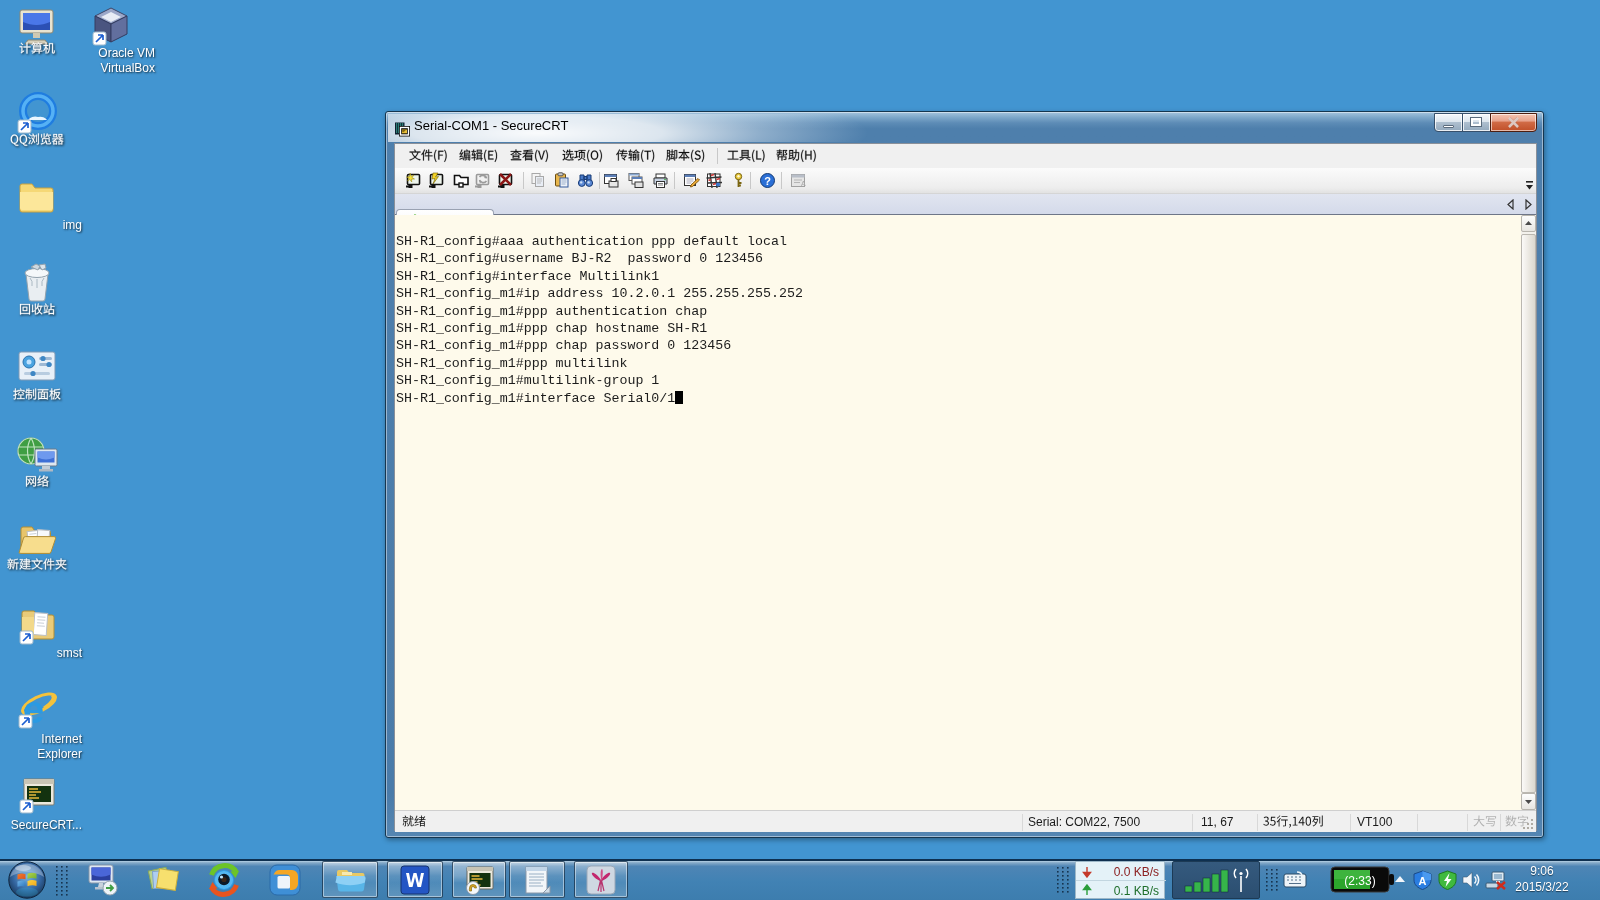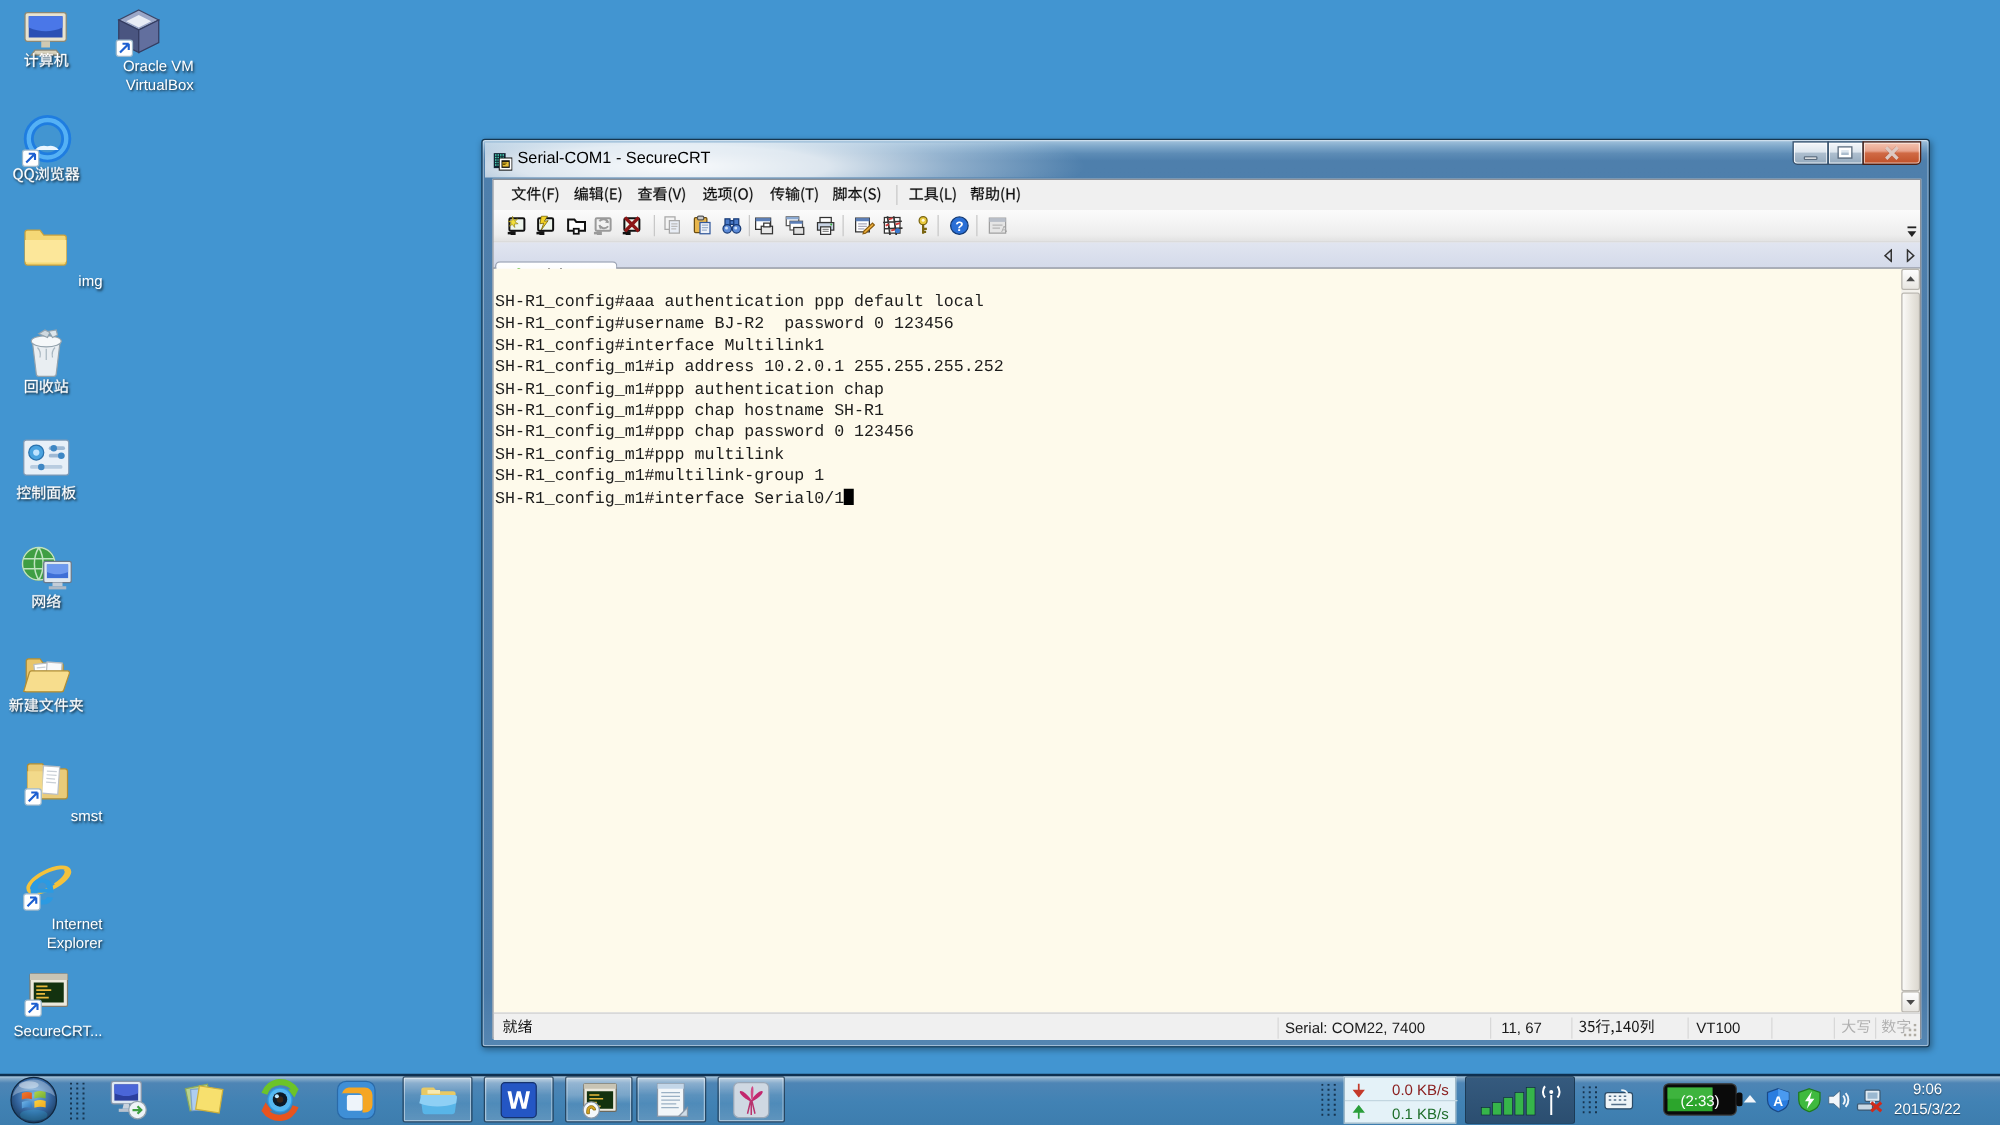--- a/index.html
+++ b/index.html
@@ -335,21 +335,21 @@
               <path d="M6.5 10 L10 6 L3 6 Z" fill="#4a4a4a"></path>
             </svg></div>
 </div>
 </div>
 <div class="abs" style="left:0;top:666px;width:1141px;height:22px;background:#f0f0f0;border-top:1px solid #cfcfcf;font-size:12px;color:#1a1a1a;">
 <div class="abs" style="left:7px;top:4px">
           <svg width="24.0" height="15" style="display:block">
             <path d="M2.088 4.464H4.788V5.904000000000001H2.088ZM8.652000000000001 5.376V9.936C8.652000000000001 10.692 8.736 10.884 8.928 11.040000000000001C9.120000000000001 11.184000000000001 9.42 11.232000000000001 9.672 11.232000000000001C9.828 11.232000000000001 10.272 11.232000000000001 10.44 11.232000000000001C10.668000000000001 11.232000000000001 10.956 11.208 11.124 11.112C11.316 11.040000000000001 11.436 10.884 11.52 10.644C11.58 10.404 11.628 9.768 11.652000000000001 9.228C11.412 9.156 11.112 9.0 10.944 8.844000000000001C10.932 9.456 10.92 9.948 10.884 10.152000000000001C10.848 10.344000000000001 10.8 10.452 10.716000000000001 10.488000000000001C10.644 10.536000000000001 10.488 10.548 10.356 10.548C10.200000000000001 10.548 9.948 10.548 9.84 10.548C9.72 10.548 9.624 10.524000000000001 9.540000000000001 10.488000000000001C9.48 10.440000000000001 9.456 10.284 9.456 10.032V5.376ZM1.704 7.272C1.476 8.268 1.104 9.264000000000001 0.6 9.936C0.78 10.032 1.104 10.26 1.248 10.38C1.74 9.648 2.196 8.52 2.46 7.44ZM4.392 7.428000000000001C4.776 8.088000000000001 5.124 8.988 5.256 9.576L5.94 9.252C5.808 8.676 5.436 7.800000000000001 5.04 7.140000000000001ZM9.216000000000001 1.3919999999999995C9.708 1.9320000000000004 10.224 2.7 10.428 3.192L11.076 2.7840000000000007C10.848 2.3040000000000003 10.32 1.5600000000000005 9.828 1.0440000000000005ZM1.296 3.7200000000000006V6.636000000000001H3.096V10.536000000000001C3.096 10.656 3.06 10.692 2.94 10.692C2.82 10.704 2.424 10.704 1.98 10.692C2.1 10.908000000000001 2.22 11.22 2.2560000000000002 11.448C2.88 11.448 3.2880000000000003 11.436 3.564 11.316C3.84 11.184000000000001 3.912 10.956000000000001 3.912 10.56V6.636000000000001H5.628V3.7200000000000006ZM2.664 0.6479999999999997C2.856 1.0440000000000005 3.072 1.5359999999999996 3.204 1.9559999999999995H0.648V2.7600000000000007H6.132000000000001V1.9559999999999995H4.14C3.996 1.524000000000001 3.732 0.9239999999999995 3.492 0.4559999999999995ZM7.908 0.5039999999999996C7.908 1.4640000000000004 7.908 2.5199999999999996 7.848 3.588H6.24V4.416H7.788C7.5840000000000005 6.960000000000001 6.984 9.48 5.244 10.992C5.472 11.124 5.76 11.352 5.904 11.532C7.74 9.864 8.388 7.140000000000001 8.628 4.416H11.448V3.588H8.688C8.748 2.5199999999999996 8.76 1.4760000000000009 8.772 0.5039999999999996Z M12.54 9.924000000000001 12.708 10.776C13.812 10.5 15.264 10.128 16.656 9.768L16.572 9.012C15.072 9.360000000000001 13.548 9.72 12.54 9.924000000000001ZM22.404 1.1280000000000001C22.164 1.6319999999999997 21.887999999999998 2.112 21.588 2.58V1.92H19.968V0.4800000000000004H19.116V1.92H17.148V2.724H19.116V4.236000000000001H16.524V5.0520000000000005H19.44C18.492 5.892 17.412 6.6000000000000005 16.236 7.128C16.416 7.296 16.704 7.656000000000001 16.823999999999998 7.848000000000001C17.208 7.644 17.592 7.44 17.964 7.200000000000001V11.472000000000001H18.816V10.992H21.912V11.436H22.788V6.24H19.332C19.788 5.868 20.232 5.472 20.64 5.0520000000000005H23.508000000000003V4.236000000000001H21.384C22.092 3.3840000000000003 22.716 2.436 23.232 1.3919999999999995ZM19.968 2.724H21.492C21.131999999999998 3.2640000000000002 20.724 3.7680000000000007 20.28 4.236000000000001H19.968ZM18.816 8.976H21.912V10.224H18.816ZM18.816 8.244V7.008000000000001H21.912V8.244ZM12.732 5.484C12.912 5.4 13.2 5.328 14.724 5.136C14.184000000000001 5.928000000000001 13.68 6.564 13.464 6.804C13.092 7.248 12.816 7.548 12.552 7.596C12.66 7.800000000000001 12.792 8.208 12.828 8.376000000000001C13.056000000000001 8.232000000000001 13.452 8.124 16.224 7.5600000000000005C16.2 7.380000000000001 16.2 7.0440000000000005 16.224 6.816000000000001L14.076 7.200000000000001C15.0 6.132000000000001 15.9 4.812 16.68 3.4800000000000004L15.972 3.0600000000000005C15.744 3.5040000000000004 15.48 3.9480000000000004 15.216000000000001 4.368L13.596 4.5360000000000005C14.292 3.5040000000000004 14.988 2.16 15.504 0.8759999999999994L14.688 0.5039999999999996C14.232 1.9559999999999995 13.392 3.5280000000000005 13.116 3.9240000000000004C12.864 4.332000000000001 12.672 4.632000000000001 12.456 4.668C12.564 4.896000000000001 12.696 5.304 12.732 5.484Z" fill="#1a1a1a"></path>
           </svg>
         </div>
-<div class="abs" style="left:633px;top:4px;">Serial: COM22, 7400</div>
+<div class="abs" style="left:633px;top:4px;">Serial: COM22, 7500</div>
 <div class="abs" style="left:806px;top:4px;">11, 67</div>
 <div class="abs" style="left:868px;top:4px">
           <svg width="60.6" height="15" style="display:block">
             <path d="M3.156 10.716000000000001C4.728 10.716000000000001 5.988 9.780000000000001 5.988 8.208C5.988 6.996 5.16 6.228000000000001 4.128 5.976V5.916C5.064 5.5920000000000005 5.688 4.872000000000001 5.688 3.8040000000000003C5.688 2.412000000000001 4.6080000000000005 1.6080000000000005 3.12 1.6080000000000005C2.112 1.6080000000000005 1.332 2.0519999999999996 0.672 2.652L1.26 3.3480000000000008C1.764 2.8440000000000003 2.376 2.4960000000000004 3.084 2.4960000000000004C4.008 2.4960000000000004 4.572 3.048 4.572 3.888000000000001C4.572 4.836 3.96 5.5680000000000005 2.136 5.5680000000000005V6.408C4.176 6.408 4.872 7.104000000000001 4.872 8.172C4.872 9.18 4.14 9.804 3.084 9.804C2.088 9.804 1.428 9.324 0.912 8.796000000000001L0.34800000000000003 9.504000000000001C0.924 10.14 1.788 10.716000000000001 3.156 10.716000000000001Z M9.804 10.716000000000001C11.280000000000001 10.716000000000001 12.684000000000001 9.624 12.684000000000001 7.704000000000001C12.684000000000001 5.760000000000001 11.484 4.896000000000001 10.032 4.896000000000001C9.504 4.896000000000001 9.108 5.0280000000000005 8.712 5.244000000000001L8.940000000000001 2.7H12.252V1.7640000000000011H7.98L7.692 5.868L8.280000000000001 6.24C8.784 5.904000000000001 9.156 5.724 9.744 5.724C10.847999999999999 5.724 11.568000000000001 6.468 11.568000000000001 7.728000000000001C11.568000000000001 9.012 10.74 9.804 9.696 9.804C8.676 9.804 8.028 9.336 7.5360000000000005 8.832L6.984 9.552C7.5840000000000005 10.14 8.424 10.716000000000001 9.804 10.716000000000001Z M18.54 1.200000000000001V2.064H24.444000000000003V1.200000000000001ZM16.524 0.46799999999999997C15.912 1.3439999999999994 14.748000000000001 2.412000000000001 13.74 3.096C13.896 3.2640000000000002 14.148 3.612 14.268 3.8160000000000007C15.348 3.048 16.584 1.8719999999999999 17.388 0.8280000000000012ZM18.012 4.5120000000000005V5.376H22.056V10.356C22.056 10.548 21.972 10.608 21.744 10.620000000000001C21.528 10.632 20.712 10.632 19.86 10.596C19.992 10.860000000000001 20.124000000000002 11.232000000000001 20.16 11.484C21.336 11.484 22.020000000000003 11.484 22.428 11.352C22.823999999999998 11.196 22.968 10.92 22.968 10.368V5.376H24.78V4.5120000000000005ZM17.004 3.048C16.176000000000002 4.416 14.856 5.808000000000001 13.620000000000001 6.696000000000001C13.8 6.876 14.124 7.272 14.256 7.452C14.700000000000001 7.0920000000000005 15.168000000000001 6.66 15.624 6.192V11.556000000000001H16.512V5.208C17.016000000000002 4.6080000000000005 17.472 3.984 17.856 3.3600000000000003Z M26.22 12.84C27.3 12.384 27.972 11.484 27.972 10.332C27.972 9.528 27.624000000000002 9.048 27.048000000000002 9.048C26.604 9.048 26.22 9.336 26.22 9.816C26.22 10.296000000000001 26.592 10.584 27.024 10.584L27.156 10.572000000000001C27.144000000000002 11.292 26.7 11.868 25.956 12.192Z M29.712000000000003 10.56H34.536V9.648H32.772000000000006V1.7640000000000011H31.932000000000002C31.452 2.040000000000001 30.888 2.2439999999999998 30.108000000000004 2.388V3.0840000000000005H31.680000000000003V9.648H29.712000000000003Z M39.396 10.56H40.428000000000004V8.136000000000001H41.604V7.26H40.428000000000004V1.7640000000000011H39.216L35.556000000000004 7.416V8.136000000000001H39.396ZM39.396 7.26H36.696000000000005L38.7 4.260000000000001C38.952000000000005 3.8280000000000003 39.192 3.3840000000000003 39.408 2.9640000000000004H39.456C39.432 3.4080000000000004 39.396 4.128 39.396 4.5600000000000005Z M45.312 10.716000000000001C46.98 10.716000000000001 48.048 9.204 48.048 6.132000000000001C48.048 3.0840000000000005 46.98 1.6080000000000005 45.312 1.6080000000000005C43.632 1.6080000000000005 42.576 3.0840000000000005 42.576 6.132000000000001C42.576 9.204 43.632 10.716000000000001 45.312 10.716000000000001ZM45.312 9.828000000000001C44.316 9.828000000000001 43.632 8.712 43.632 6.132000000000001C43.632 3.564 44.316 2.4719999999999995 45.312 2.4719999999999995C46.308 2.4719999999999995 46.992 3.564 46.992 6.132000000000001C46.992 8.712 46.308 9.828000000000001 45.312 9.828000000000001Z M56.34 1.8719999999999999V8.592H57.228V1.8719999999999999ZM58.812000000000005 0.5400000000000009V10.356C58.812000000000005 10.548 58.74 10.608 58.548 10.608C58.356 10.620000000000001 57.732 10.620000000000001 57.072 10.596C57.19200000000001 10.848 57.336000000000006 11.232000000000001 57.372 11.472000000000001C58.29600000000001 11.472000000000001 58.872 11.448 59.22 11.316C59.580000000000005 11.172 59.724000000000004 10.908000000000001 59.724000000000004 10.344000000000001V0.5400000000000009ZM50.808 6.936C51.42 7.356 52.164 7.944000000000001 52.632000000000005 8.388C51.816 9.540000000000001 50.772000000000006 10.356 49.584 10.824C49.776 11.004000000000001 50.016000000000005 11.352 50.124 11.58C52.668000000000006 10.440000000000001 54.528000000000006 8.100000000000001 55.128 3.936L54.576 3.7680000000000007L54.42 3.8040000000000003H51.720000000000006C51.912000000000006 3.2280000000000006 52.080000000000005 2.6160000000000005 52.224000000000004 1.9920000000000009H55.488V1.1280000000000001H49.368V1.9920000000000009H51.324000000000005C50.904 3.8280000000000003 50.232 5.532 49.272000000000006 6.648000000000001C49.476000000000006 6.78 49.824000000000005 7.08 49.968 7.248C50.532000000000004 6.54 51.012 5.652 51.42 4.632000000000001H54.144000000000005C53.916000000000004 5.760000000000001 53.568000000000005 6.756 53.112 7.596C52.644000000000005 7.188000000000001 51.912000000000006 6.648000000000001 51.324000000000005 6.276000000000001Z" fill="#1a1a1a"></path>
           </svg>
         </div>
 <div class="abs" style="left:962px;top:4px;">VT100</div>
 <div class="abs" style="left:1078px;top:4px">
           <svg width="24.0" height="15" style="display:block">
             <path d="M5.532 0.4920000000000009C5.5200000000000005 1.4399999999999995 5.532 2.652 5.352 3.9240000000000004H0.744V4.848000000000001H5.196C4.716 7.128 3.516 9.456 0.516 10.752C0.768 10.944 1.056 11.268 1.2 11.496C4.128 10.152000000000001 5.424 7.848000000000001 6.0120000000000005 5.532C6.948 8.268 8.496 10.392000000000001 10.824 11.496C10.98 11.232000000000001 11.268 10.860000000000001 11.496 10.656C9.168000000000001 9.684000000000001 7.596 7.5 6.756 4.848000000000001H11.304V3.9240000000000004H6.312C6.48 2.6640000000000006 6.492 1.4640000000000004 6.5040000000000004 0.4920000000000009Z M12.936 1.1280000000000001V3.4800000000000004H13.836V1.968H22.14V3.4800000000000004H23.064V1.1280000000000001ZM13.092 8.028V8.856H19.896V8.028ZM15.6 2.208C15.336 3.6240000000000006 14.904 5.58 14.58 6.732H20.939999999999998C20.712 9.096 20.448 10.128 20.1 10.428C19.968 10.548 19.823999999999998 10.56 19.548000000000002 10.56C19.236 10.56 18.432000000000002 10.548 17.592 10.476C17.759999999999998 10.716000000000001 17.868000000000002 11.076 17.892 11.328000000000001C18.672 11.376000000000001 19.451999999999998 11.388 19.848 11.364C20.304000000000002 11.34 20.58 11.256 20.856 10.98C21.323999999999998 10.524000000000001 21.588 9.324 21.875999999999998 6.336C21.9 6.204000000000001 21.912 5.916 21.912 5.916H15.72L16.068 4.392H21.588V3.6000000000000005H16.236L16.5 2.3040000000000003Z" fill="#b0b0b0"></path>

